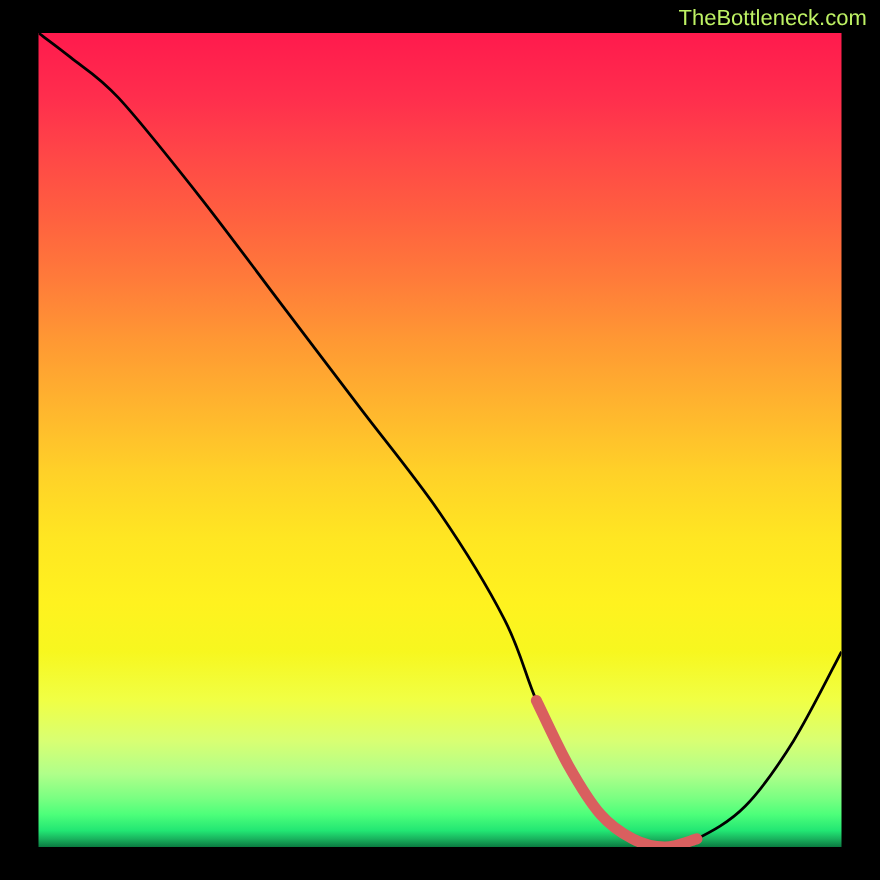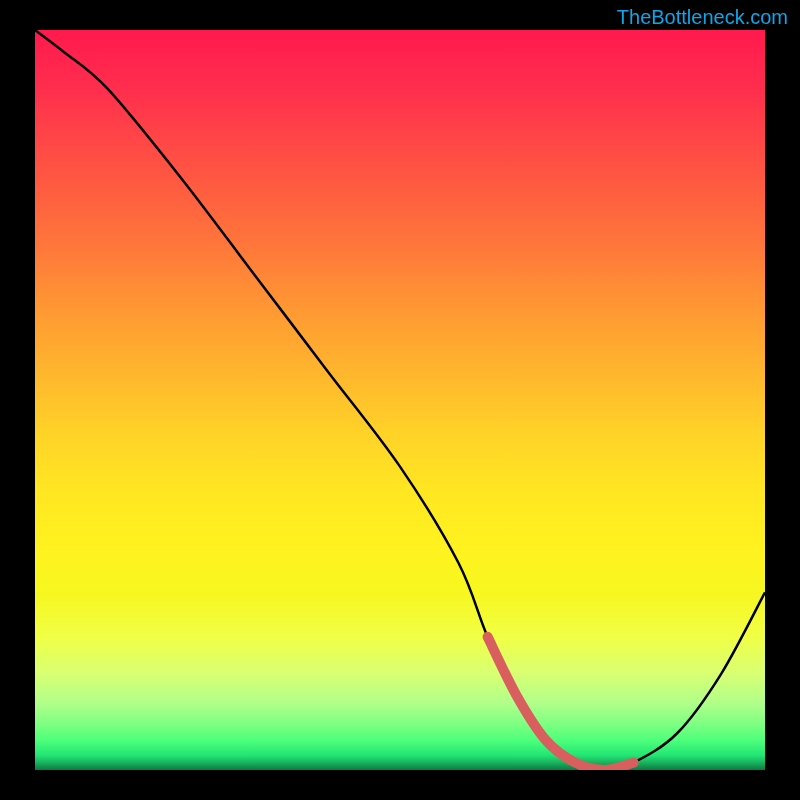--- a/index.html
+++ b/index.html
@@ -14,21 +14,21 @@
   .container {
     position: relative;
     width: 800px;
     height: 800px;
     background: #000;
   }
   .watermark {
     position: absolute;
     top: 6px;
     right: 12px;
-    color: #0ea5e9;
+    color: #bef264;
     font-size: 20px;
     font-weight: normal;
     z-index: 10;
   }
   .plot-area {
     position: absolute;
     left: 35px;
     top: 30px;
     width: 730px;
     height: 740px;

